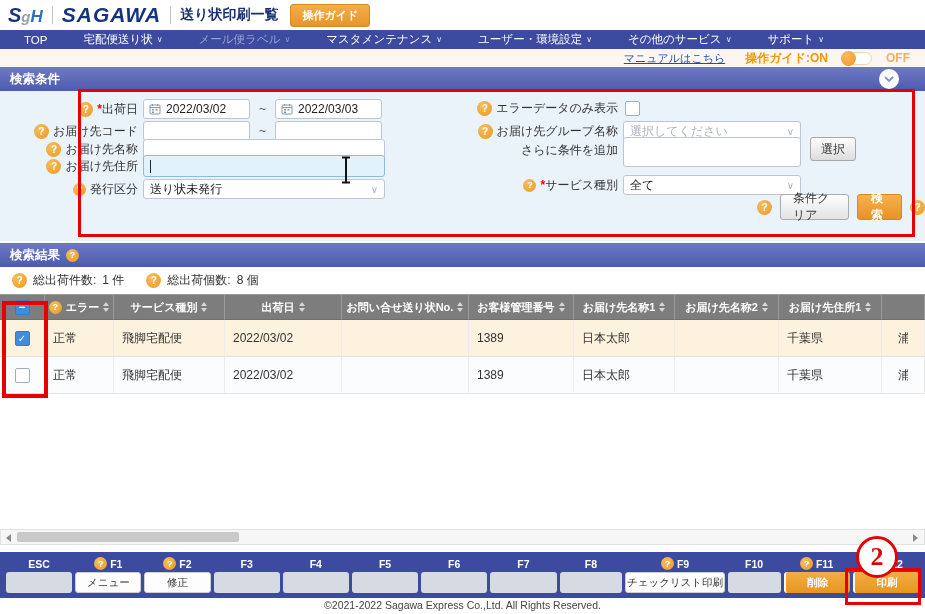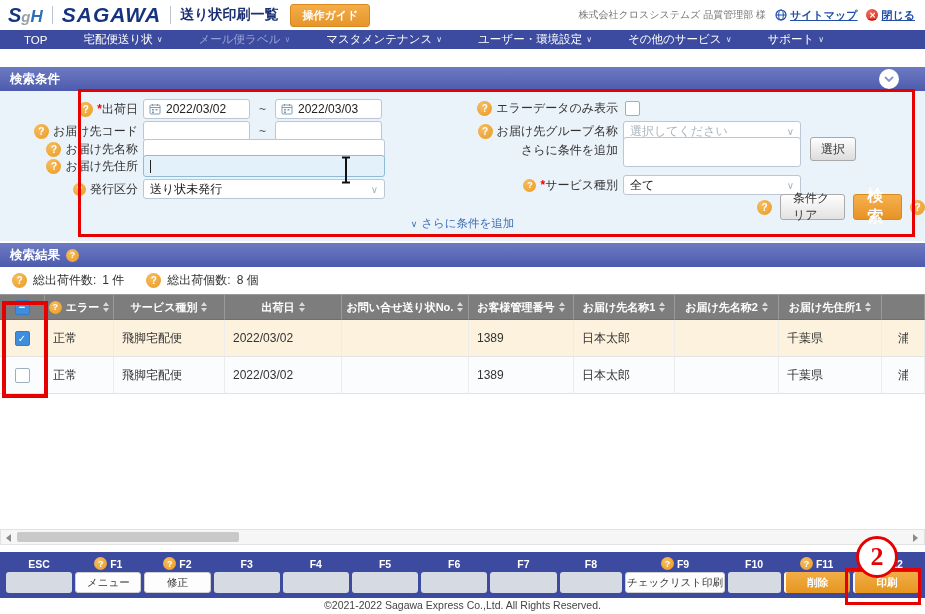--- a/index.html
+++ b/index.html
@@ -74,21 +74,21 @@
   .sel-placeholder { color:#aab4bd; }
   .w242 { width:242px; } .w178 { width:178px;gap:48px; }
   .cb { width:15px; height:15px; border:1px solid #9db0c0; border-radius:2px; background:#fff; margin-left:7px; cursor:pointer; }
   .ta { width:178px; height:30px; background:#fff; border:1px solid #bcc6d4; border-radius:3px; margin-left:5px; }
   .pick-btn { height:24px; padding:0 10px; background:linear-gradient(#fefefe,#dcdcdc); border:1px solid #a8a8a8;
     border-radius:3px; font-size:12px; color:#333; margin-left:9px; display:flex; align-items:center; cursor:pointer; }
   .cond-actions { position:absolute; top:103px; left:757px; display:flex; align-items:center; gap:8px; }
   .clear-btn { height:26px; padding:3px 12px; background:linear-gradient(#fefefe,#e2e2e2); border:1px solid #ababab;
     border-radius:3px; font-size:12px; color:#333; display:flex; align-items:center; cursor:pointer; }
   .search-btn { height:26px; padding:0 13px; background:linear-gradient(#f5b14d,#e89225); border:1px solid #d5891f;
-    border-radius:3px; font-size:16px; color:#fff; font-weight:bold; display:flex; align-items:center; cursor:pointer; }
+    border-radius:3px; font-size:12px; color:#fff; font-weight:bold; display:flex; align-items:center; cursor:pointer; }
   .more-link { position:absolute; top:125px; left:0; width:100%; text-align:center; color:#3d6fb5; font-size:11.5px; cursor:pointer; }
   .more-link .chev { font-size:9px; margin-right:4px; }
   
   .counts { position:absolute; top:267px; left:0; width:925px; height:27px; background:#fff;
     display:flex; align-items:center; gap:6px; padding-left:12px; font-size:12px; color:#333; }
   .count-val { margin-right:4px; }
   .gap-l { margin-left:12px; }
   .tbl { position:absolute; top:294px; left:0; width:925px; }
   .tr { display:grid; grid-template-columns:45px 69px 111px 117px 127px 105px 101px 104px 103px 43px; }
   .th { background:#7d7d7d; border-right:1px solid #9a9a9a; border-top:1px solid #9a9a9a; border-bottom:1px solid #6f6f6f;
@@ -150,35 +150,20 @@
     <div class="logo">
       <span class="l-s">S</span>
         <span class="l-g">g</span>
         <span class="l-h">H</span>
     </div>
     <div class="vdiv"></div>
     <div class="logo-sagawa">SAGAWA</div>
     <div class="vdiv"></div>
     <div class="page-title">送り状印刷一覧</div>
     <div class="guide-btn">操作ガイド</div>
-    <div class="top-right">
-      <span class="company">株式会社クロスシステムズ 品質管理部 様</span>
-      <span class="toplink">
-        <svg width="12" height="12" viewBox="0 0 12 12">
-            <circle cx="6" cy="6" r="5" fill="none" stroke="#1f4fa8" stroke-width="1.2"></circle>
-            <ellipse cx="6" cy="6" rx="2.3" ry="5" fill="none" stroke="#1f4fa8" stroke-width="1"></ellipse>
-            <line x1="1" y1="6" x2="11" y2="6" stroke="#1f4fa8" stroke-width="1"></line>
-          </svg>
-        <span>サイトマップ</span>
-      </span>
-      <span class="toplink">
-        <span class="close-ico">✕</span>
-        <span>閉じる</span>
-      </span>
-    </div>
   </div>
 
   <div class="mainnav">
     <span class="nav-item">
         <span>TOP</span>
       </span>
     <span class="nav-item">
         <span>宅配便送り状</span>
         <span class="nav-caret">∨</span>
       </span>
@@ -197,20 +182,28 @@
     <span class="nav-item">
         <span>その他のサービス</span>
         <span class="nav-caret">∨</span>
       </span>
     <span class="nav-item">
         <span>サポート</span>
         <span class="nav-caret">∨</span>
       </span>
   </div>
 
+  <div class="subbar">
+    <span class="manual-link">マニュアルはこちら</span>
+    <span class="guide-on">操作ガイド:ON</span>
+    <span class="toggle">
+        <span class="toggle-knob"></span>
+      </span>
+    <span class="guide-off">OFF</span>
+  </div>
 
   <div class="section-bar cond-bar">
     <span>検索条件</span>
     <span class="collapse-btn">
       <svg width="10" height="6" viewBox="0 0 10 6">
           <path d="M1 1 L5 5 L9 1" stroke="#8a93c9" stroke-width="1.8" fill="none"></path>
         </svg>
     </span>
   </div>
 
@@ -332,21 +325,20 @@
         </span>
     </div>
 
     <div class="cond-actions">
       <span class="qicon">?</span>
       <span class="clear-btn">条件クリア</span>
       <span class="search-btn">検索</span>
       <span class="qicon">?</span>
     </div>
 
-    <div class="more-link"><span class="chev">∨</span><span>さらに条件を追加</span></div>
   </div>
 
   <div class="section-bar res-bar">
     <span>検索結果</span>
     <span class="qicon sm">?</span>
   </div>
 
   <div class="counts">
     <span class="qicon">?</span>
     <span>総出荷件数:</span>

